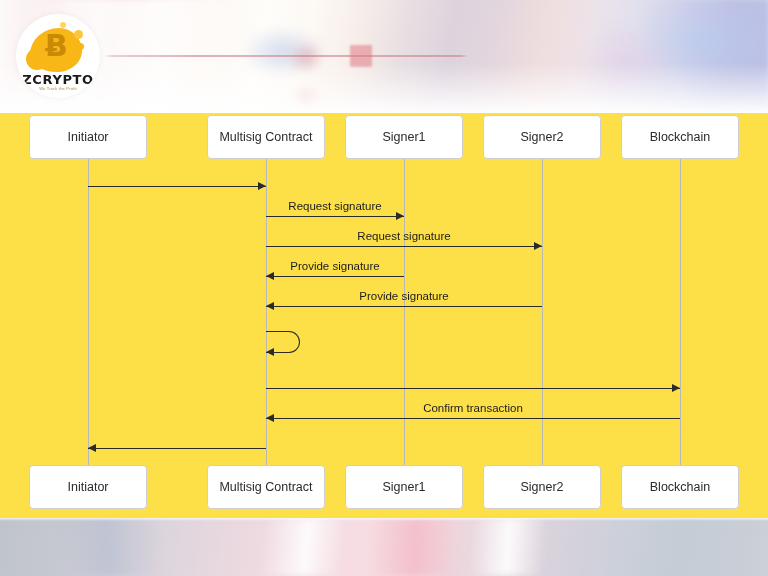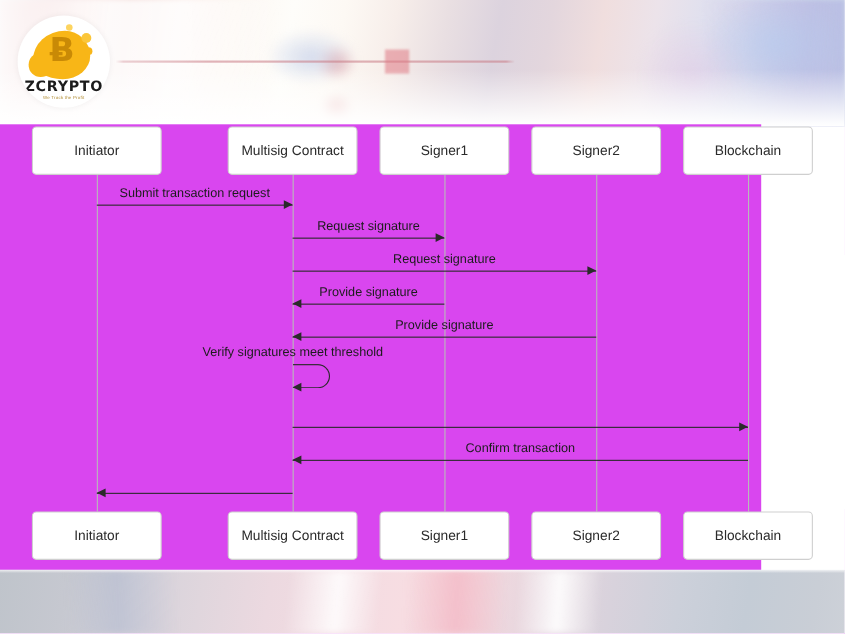--- a/index.html
+++ b/index.html
@@ -203,22 +203,22 @@
     font-size: 4px;
     letter-spacing: 0.2px;
     color: #b08a2e;
     white-space: nowrap;
   }
 
   
   #diagram {
     position: absolute;
     left: 0; top: 113px;
-    width: 692px; height: 405px;
-    background: #d946ef;
+    width: 768px; height: 405px;
+    background: #fde047;
   }
   .lifeline {
     position: absolute;
     width: 1px;
     background: #b9b9b9;
   }
   .actor-box {
     position: absolute;
     box-sizing: border-box;
     border: 1px solid #cfcfcf;
@@ -298,36 +298,34 @@
     <div class="actor-box" style="left: 345px; top: 2px; width: 118px; height: 44px;">Signer1</div>
     <div class="actor-box" style="left: 483px; top: 2px; width: 118px; height: 44px;">Signer2</div>
     <div class="actor-box" style="left: 621px; top: 2px; width: 118px; height: 44px;">Blockchain</div>
     <div class="actor-box" style="left: 29px; top: 352px; width: 118px; height: 44px;">Initiator</div>
     <div class="actor-box" style="left: 207px; top: 352px; width: 118px; height: 44px;">Multisig Contract</div>
     <div class="actor-box" style="left: 345px; top: 352px; width: 118px; height: 44px;">Signer1</div>
     <div class="actor-box" style="left: 483px; top: 352px; width: 118px; height: 44px;">Signer2</div>
     <div class="actor-box" style="left: 621px; top: 352px; width: 118px; height: 44px;">Blockchain</div>
     <div class="msg-arrow" style="left: 88px; top: 73px; width: 178px;"></div>
     <div class="arrowhead right" style="top: 69px; left: 258px;"></div>
-    <div class="msg-label" style="left: 88px; width: 178px; top: 57px;">Submit transaction request</div>
     <div class="msg-arrow" style="left: 266px; top: 103px; width: 138px;"></div>
     <div class="arrowhead right" style="top: 99px; left: 396px;"></div>
     <div class="msg-label" style="left: 266px; width: 138px; top: 87px;">Request signature</div>
     <div class="msg-arrow" style="left: 266px; top: 133px; width: 276px;"></div>
     <div class="arrowhead right" style="top: 129px; left: 534px;"></div>
     <div class="msg-label" style="left: 266px; width: 276px; top: 117px;">Request signature</div>
     <div class="msg-arrow" style="left: 266px; top: 163px; width: 138px;"></div>
     <div class="arrowhead left" style="top: 159px; left: 266px;"></div>
     <div class="msg-label" style="left: 266px; width: 138px; top: 147px;">Provide signature</div>
     <div class="msg-arrow" style="left: 266px; top: 193px; width: 276px;"></div>
     <div class="arrowhead left" style="top: 189px; left: 266px;"></div>
     <div class="msg-label" style="left: 266px; width: 276px; top: 177px;">Provide signature</div>
     <div class="self-loop" style="left: 266px; top: 218px; width: 34px; height: 22px;"></div>
     <div class="arrowhead left" style="left: 266px; top: 235px;"></div>
-    <div class="msg-label" style="top: 202px; left: 184px; width: 164px;">Verify signatures meet threshold</div>
     <div class="msg-arrow" style="left: 266px; top: 275px; width: 414px;"></div>
     <div class="arrowhead right" style="top: 271px; left: 672px;"></div>
     <div class="msg-arrow" style="left: 266px; top: 305px; width: 414px;"></div>
     <div class="arrowhead left" style="top: 301px; left: 266px;"></div>
     <div class="msg-label" style="left: 266px; width: 414px; top: 289px;">Confirm transaction</div>
     <div class="msg-arrow" style="left: 88px; top: 335px; width: 178px;"></div>
     <div class="arrowhead left" style="top: 331px; left: 88px;"></div>
   </div>
 
 <div id="footer-strip">

